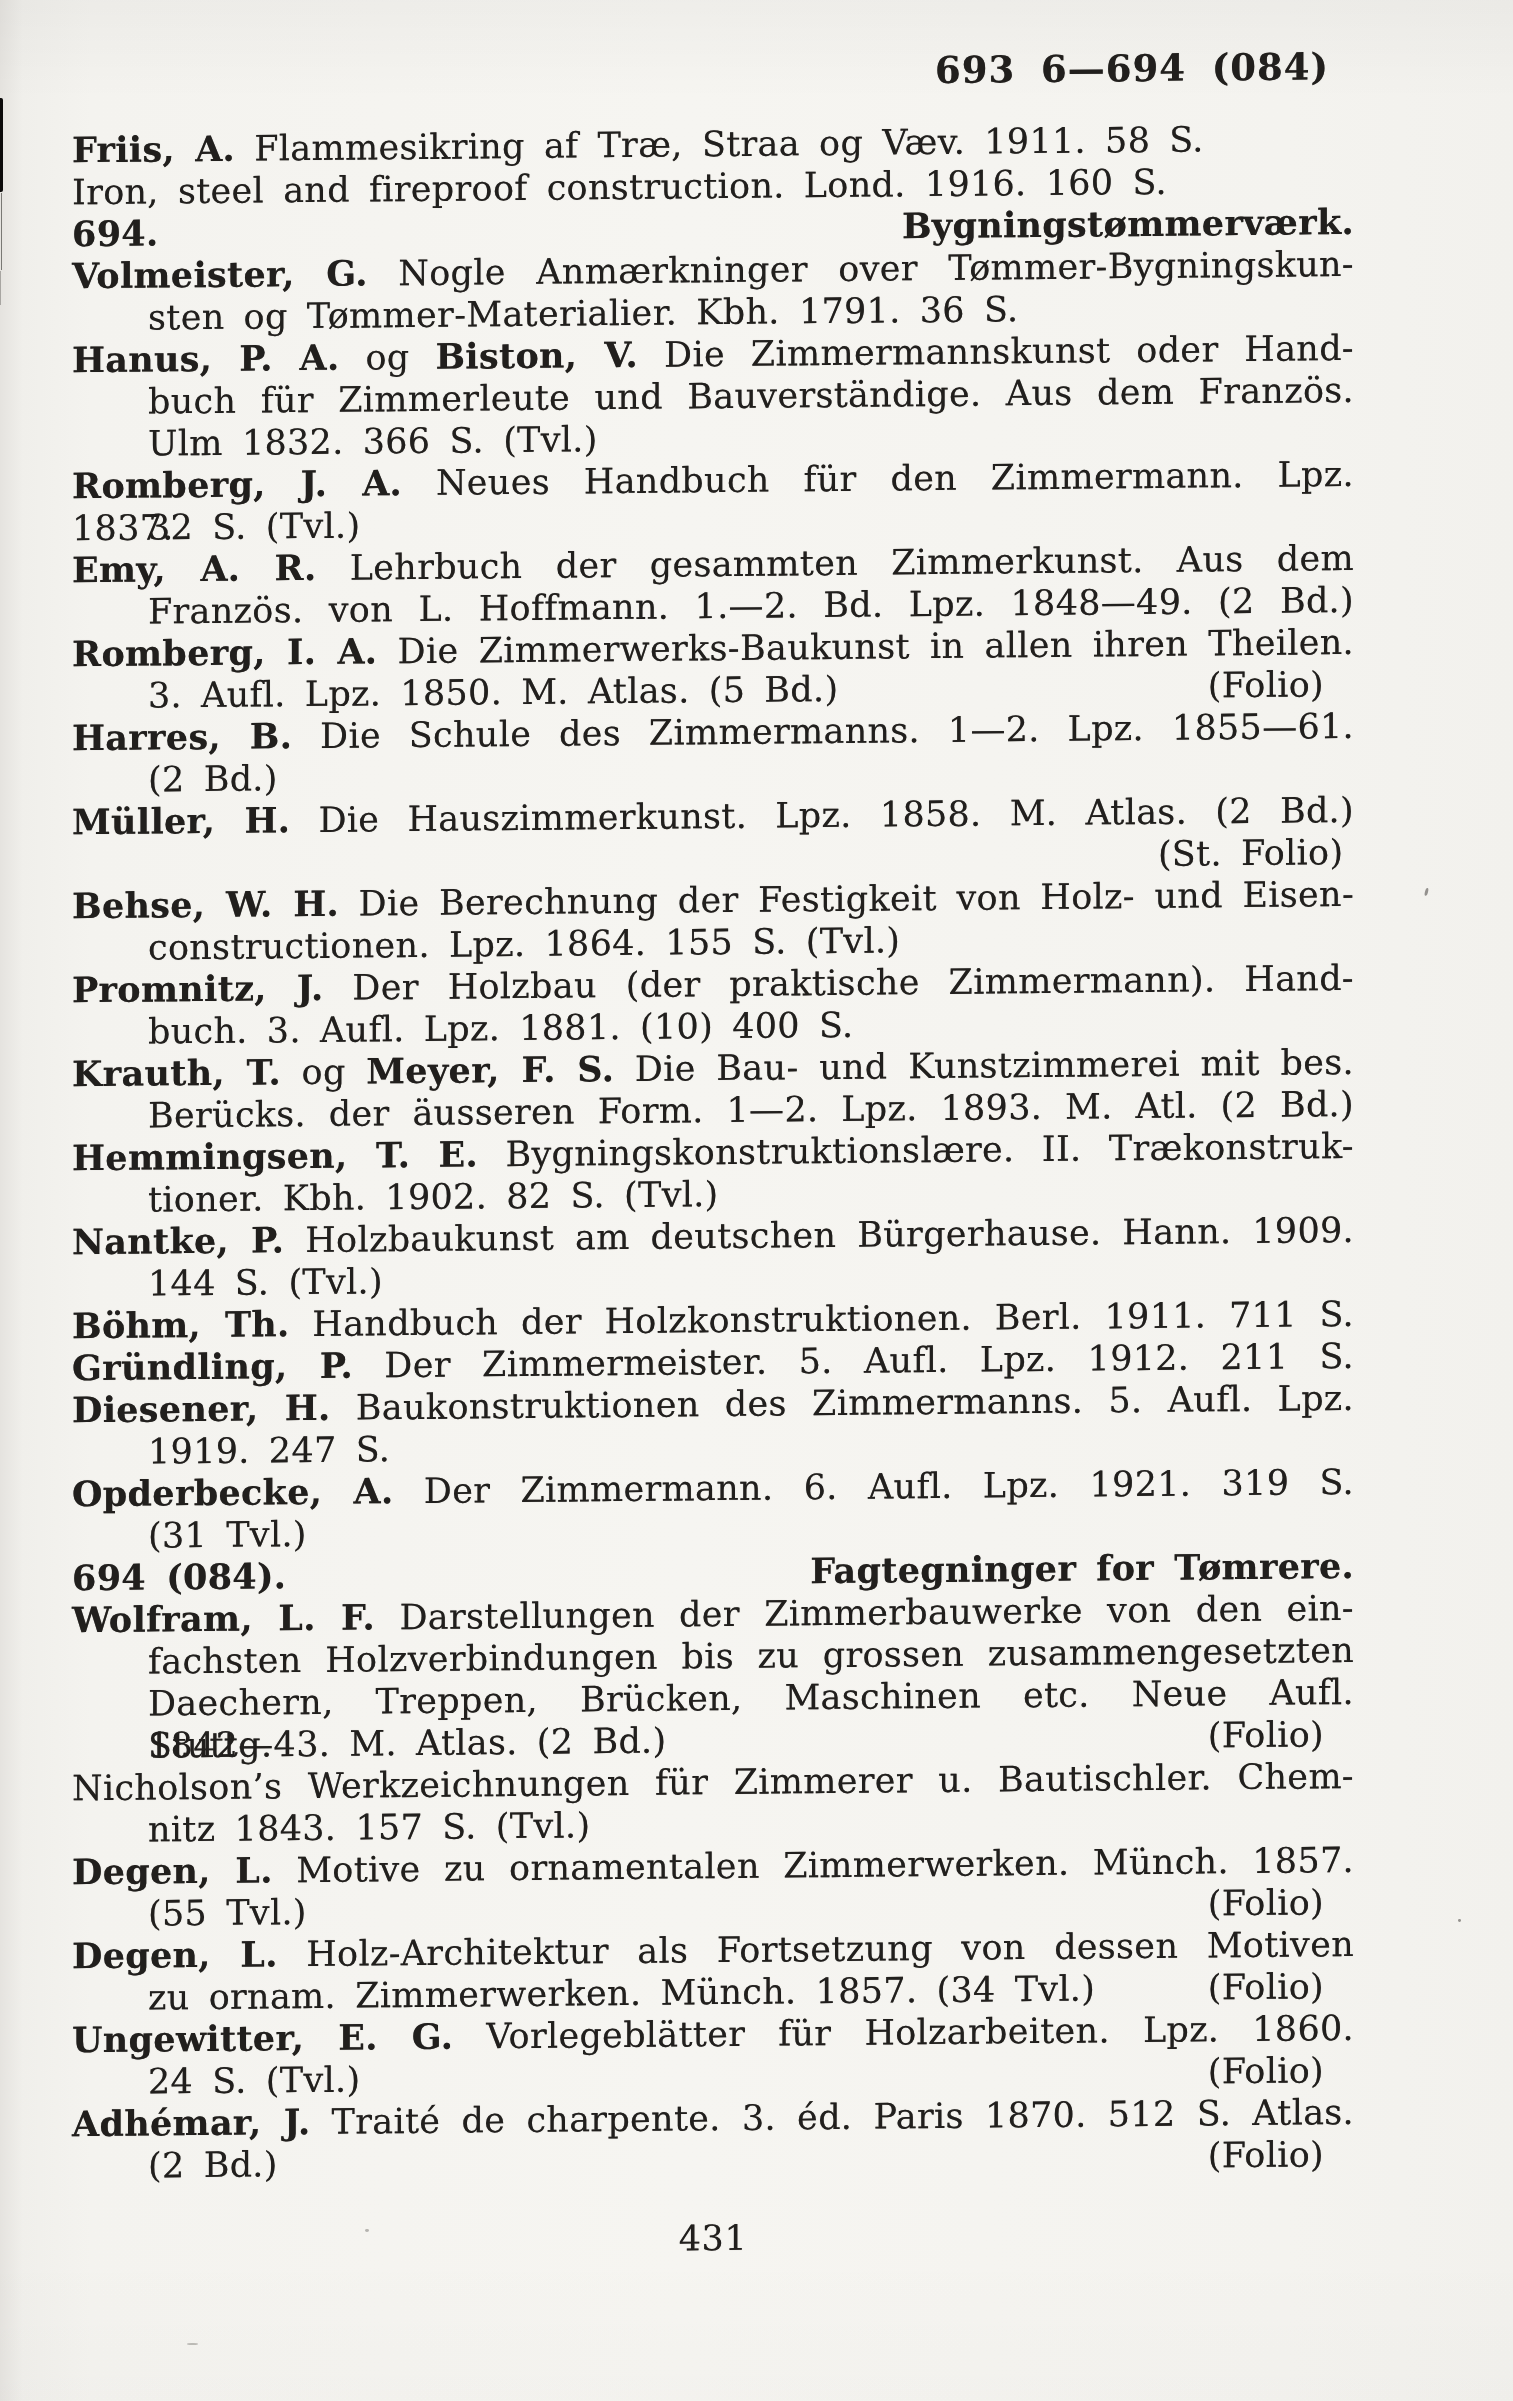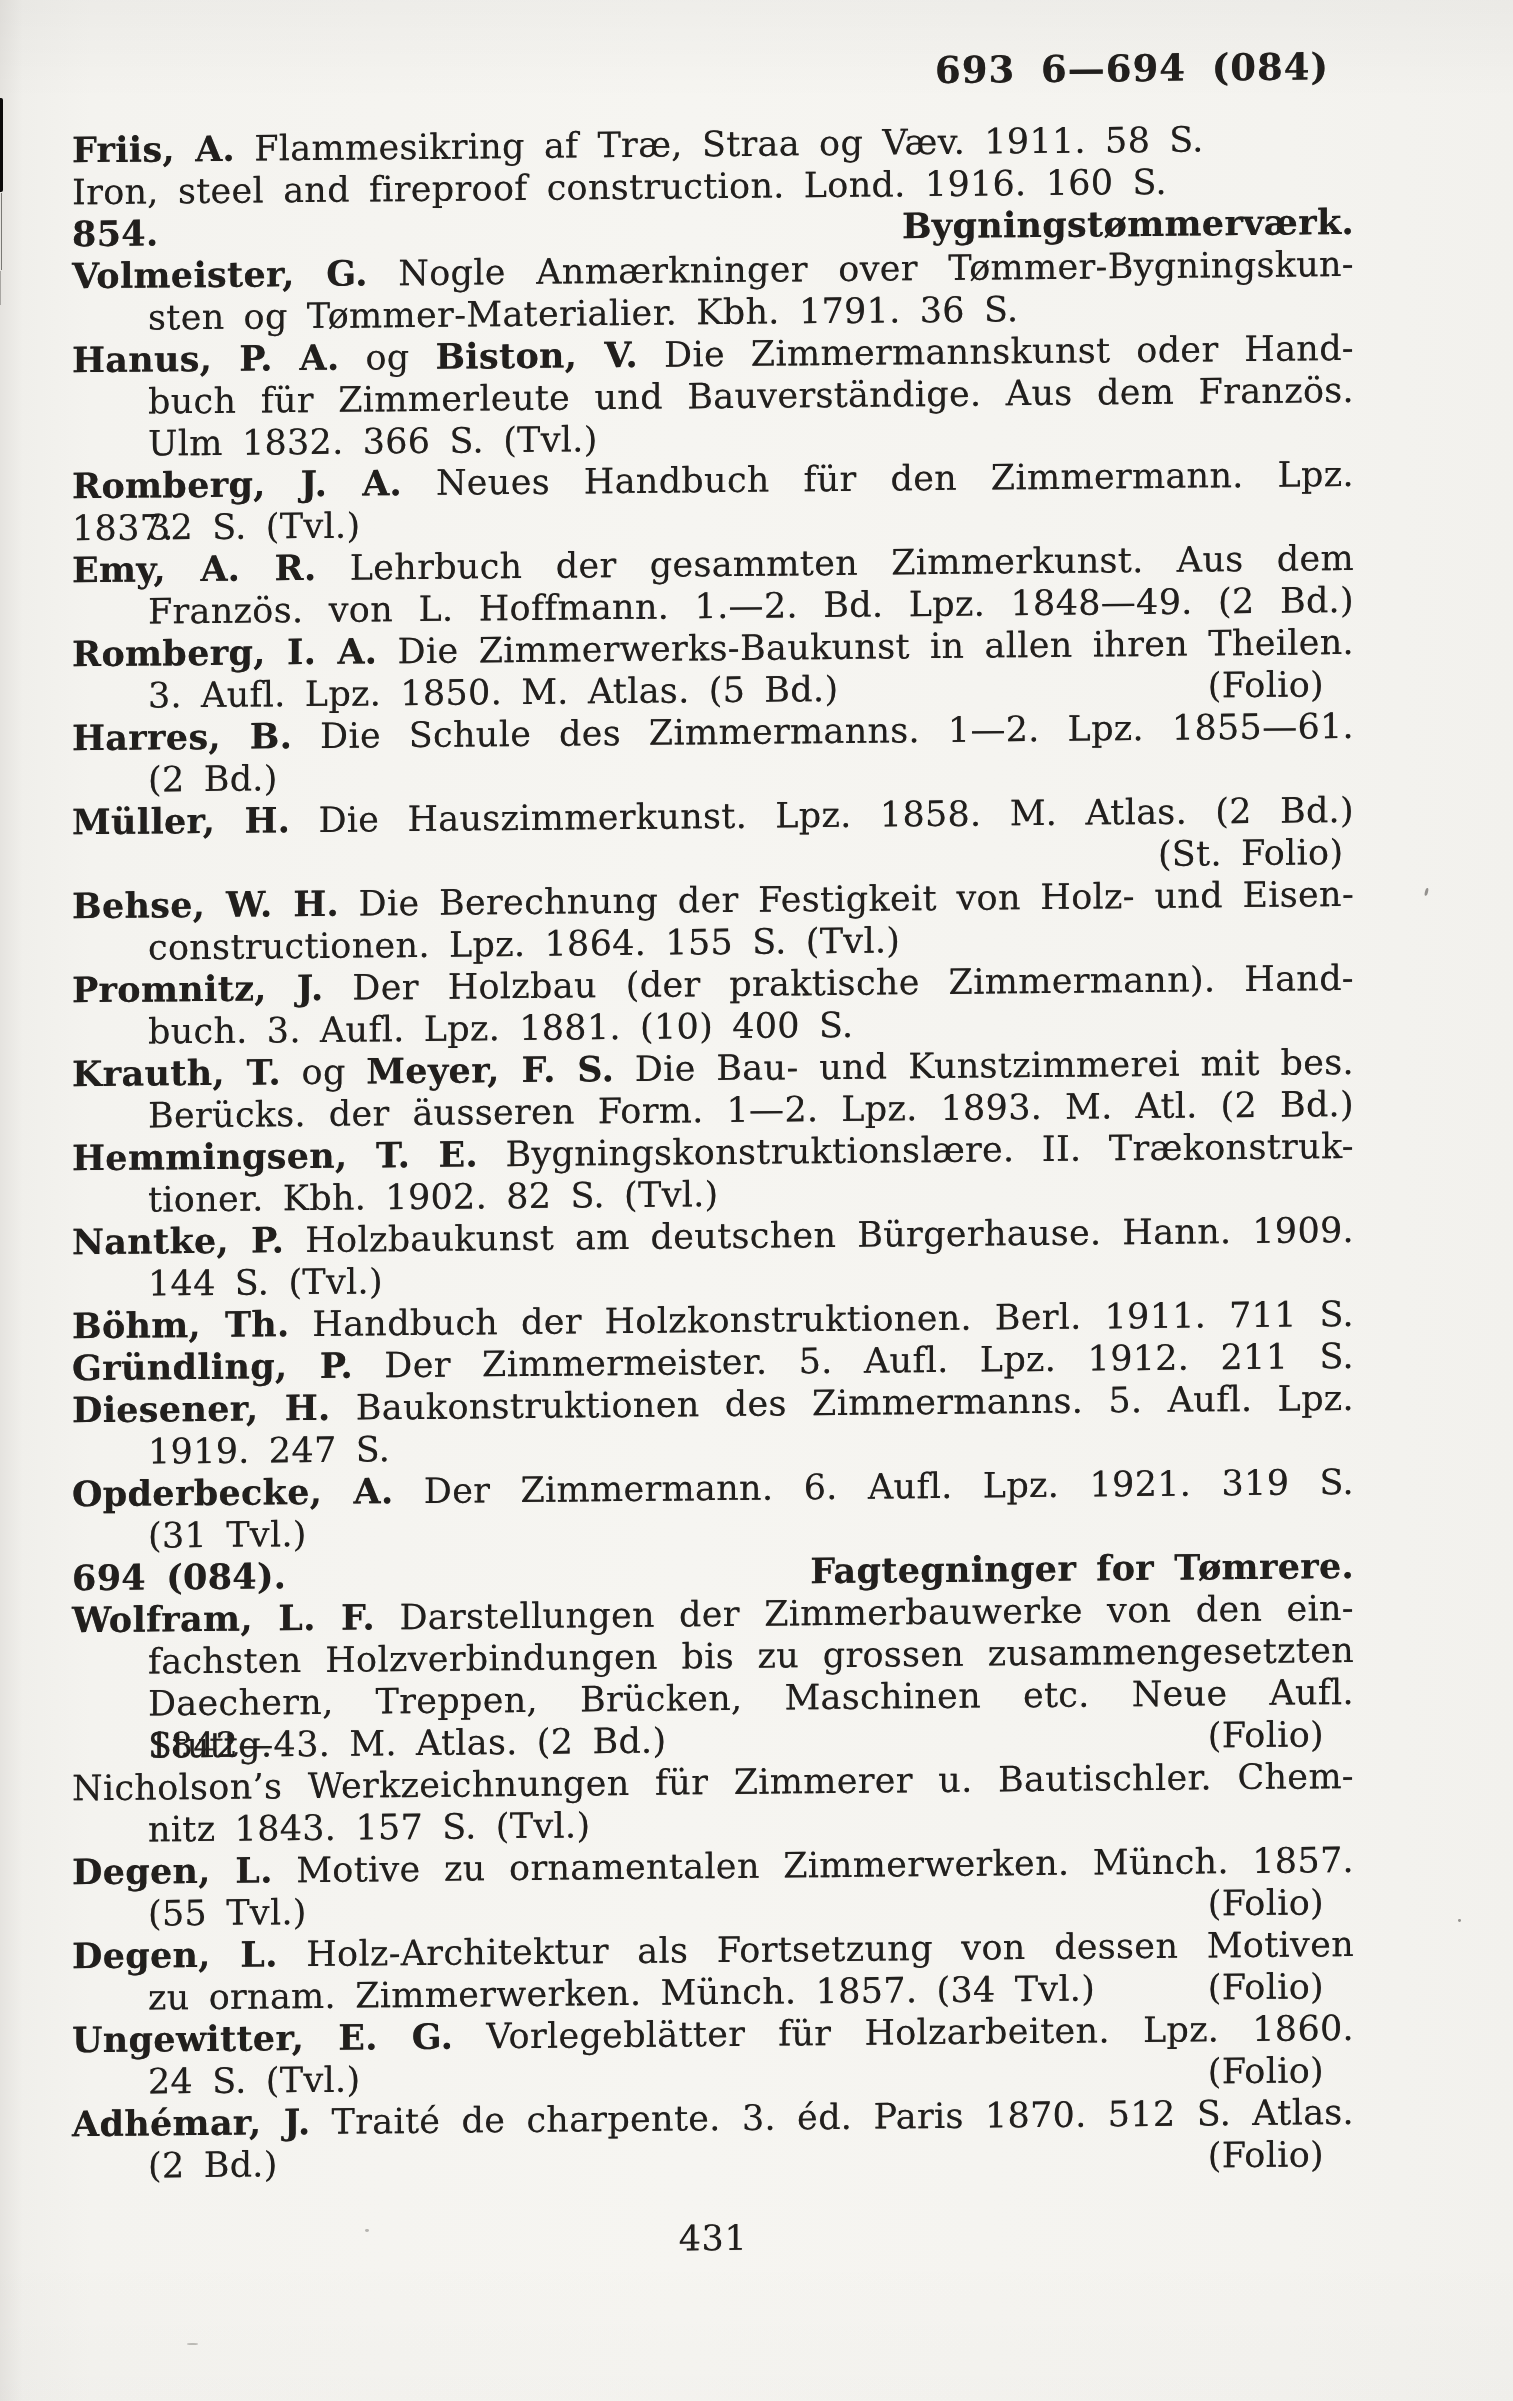--- a/index.html
+++ b/index.html
@@ -87,21 +87,21 @@
     <div id="entry-list">
         <div class="line ink t-a">
     <span class="segs"><span class="bold">Friis, A.</span><span> Flammesikring af Træ, Straa og Væv. 1911. 58 S.</span></span>
 
   </div>
         <div class="line ink t-a">
     <span class="segs"><span>Iron, steel and fireproof construction. Lond. 1916. 160 S.</span></span>
 
   </div>
         <div class="line ink t-h">
-    <span class="segs"><span class="bold">854.</span></span>
+    <span class="segs"><span class="bold">694.</span></span>
     <span class="rlab bold">Bygningstømmerværk.</span>
   </div>
         <div class="line ink t-a fill">
     <span class="segs"><span class="bold">Volmeister, G.</span><span> Nogle Anmærkninger over Tømmer-Bygningskun-</span></span>
 
   </div>
         <div class="line ink t-c">
     <span class="segs"><span>sten og Tømmer-Materialier. Kbh. 1791. 36 S.</span></span>
 
   </div>

